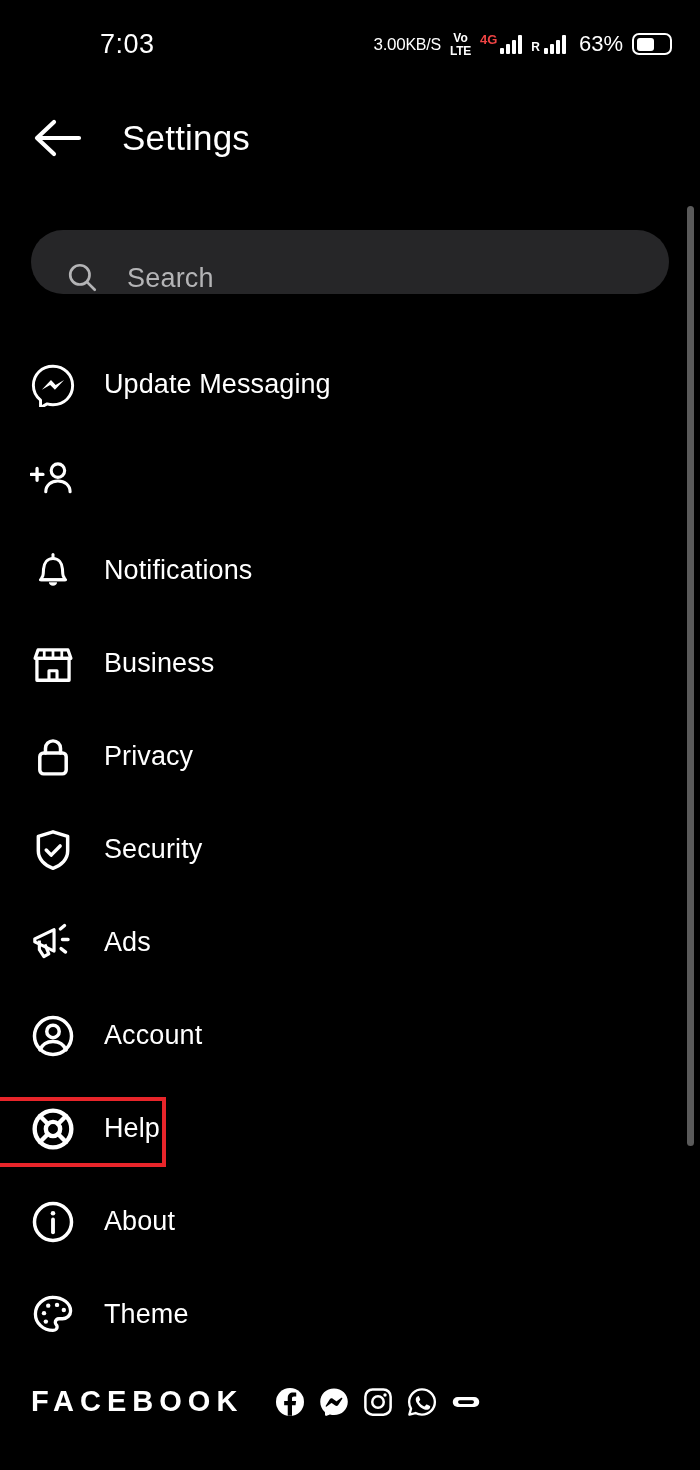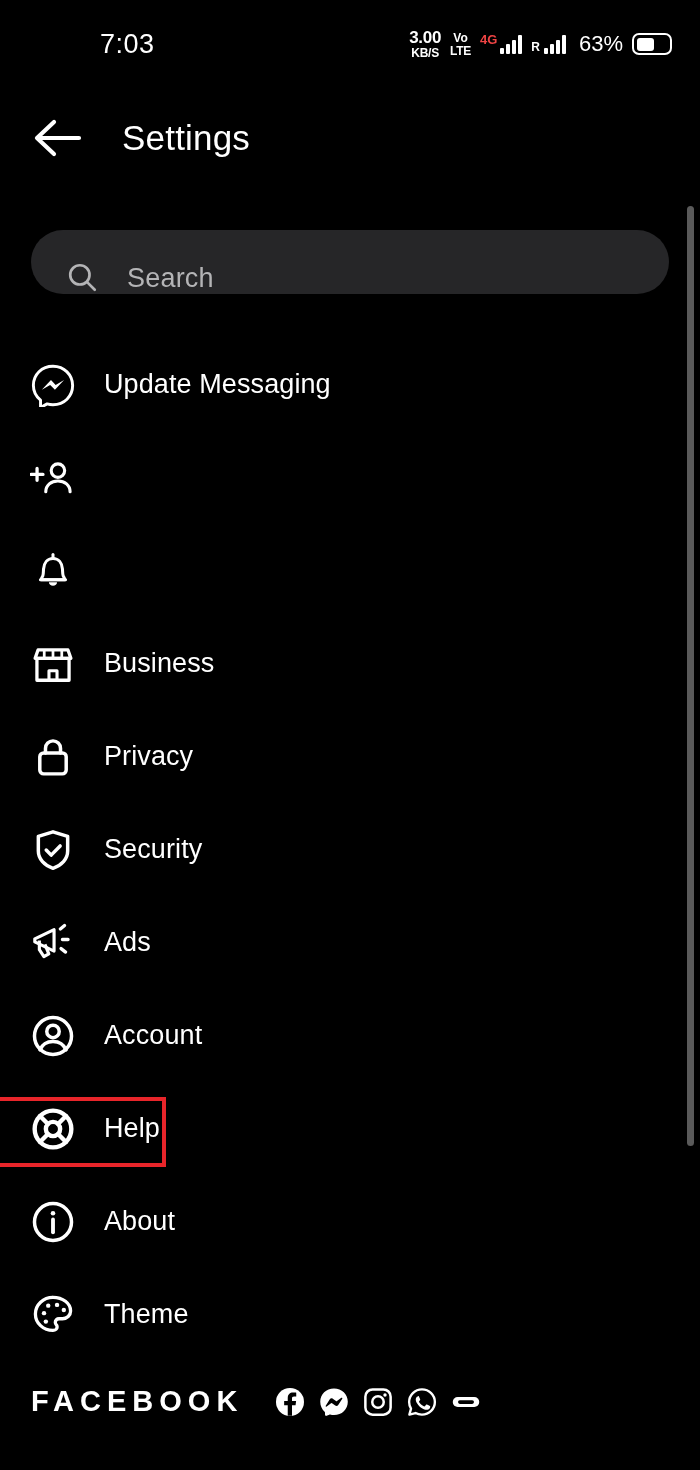--- a/index.html
+++ b/index.html
@@ -16,25 +16,25 @@
     position:absolute; top:0; left:0; width:700px; height:88px;
     display:flex; align-items:center; justify-content:space-between;
     padding:0 28px 0 0;
   }
   .sb-time {
     color:#fff; font-size:27px; font-weight:400;
     letter-spacing:0.5px; margin-left:100px;
   }
   .sb-right { display:flex; align-items:center; gap:9px; }
   .sb-netspeed {
-    display:flex; flex-direction:column; align-items:center; line-height:1;
-    color:#fff; font-weight:700;
+    display:flex; flex-direction:row; align-items:flex-start; line-height:1;
+    color:#fff; font-weight:400;
   }
   .sb-netspeed .big { font-size:17px; letter-spacing:-0.3px; }
-  .sb-netspeed .small { font-size:12px; letter-spacing:-0.2px; margin-top:1px; }
+  .sb-netspeed .small { font-size:16px; letter-spacing:-0.2px; margin-top:1px; }
   .sb-volte {
     display:flex; flex-direction:column; align-items:center; line-height:1;
     color:#fff; font-weight:700; font-size:12px;
   }
   .sb-volte .v2 { margin-top:1px; letter-spacing:-0.3px; }
   .sig-group { display:flex; align-items:flex-end; gap:2px; }
   .sig-label {
     color:#ef4444; font-size:13px; font-weight:700; align-self:flex-start;
     margin-right:1px; position:relative; top:-2px;
   }
@@ -200,20 +200,21 @@
 
     <div class="menu-item">
       <span class="mi-icon">
         <svg width="42" height="44" viewBox="0 0 24 26">
           <path d="M5.0 18.2c0-1.0.7-1.5 1.0-2.4.35-1.0.3-2.4.4-3.9.25-3.6 2.3-6.3 5.6-6.3s5.35 2.7 5.6 6.3c.1 1.5.05 2.9.4 3.9.3.9 1.0 1.4 1.0 2.4z" fill="none" stroke="#fff" stroke-width="1.8" stroke-linejoin="round"></path>
           <path d="M4.6 18.2h14.8" stroke="#fff" stroke-width="1.8" stroke-linecap="round"></path>
           <path d="M12 5.6V3.2" stroke="#fff" stroke-width="1.8" stroke-linecap="round"></path>
           <path d="M9.6 19.6c0 1.2 1.1 2.1 2.4 2.1s2.4-.9 2.4-2.1z" fill="#fff"></path>
         </svg>
       </span>
+      <span class="mi-label">Notifications</span>
     </div>
 
     <div class="menu-item">
       <span class="mi-icon">
         <svg width="44" height="42" viewBox="0 0 24 23">
           <path d="M3.2 8.4h17.6v12.0H3.2z" fill="none" stroke="#fff" stroke-width="1.8" stroke-linejoin="round"></path>
           <path d="M2.2 8.4l1.6-4.6h16.4l1.6 4.6z" fill="none" stroke="#fff" stroke-width="1.8" stroke-linejoin="round"></path>
           <path d="M7.2 3.8v4.6M12 3.8v4.6M16.8 3.8v4.6" stroke="#fff" stroke-width="1.5"></path>
           <path d="M9.8 20.4v-5.2h4.4v5.2z" fill="none" stroke="#fff" stroke-width="1.7" stroke-linejoin="round"></path>
         </svg>

